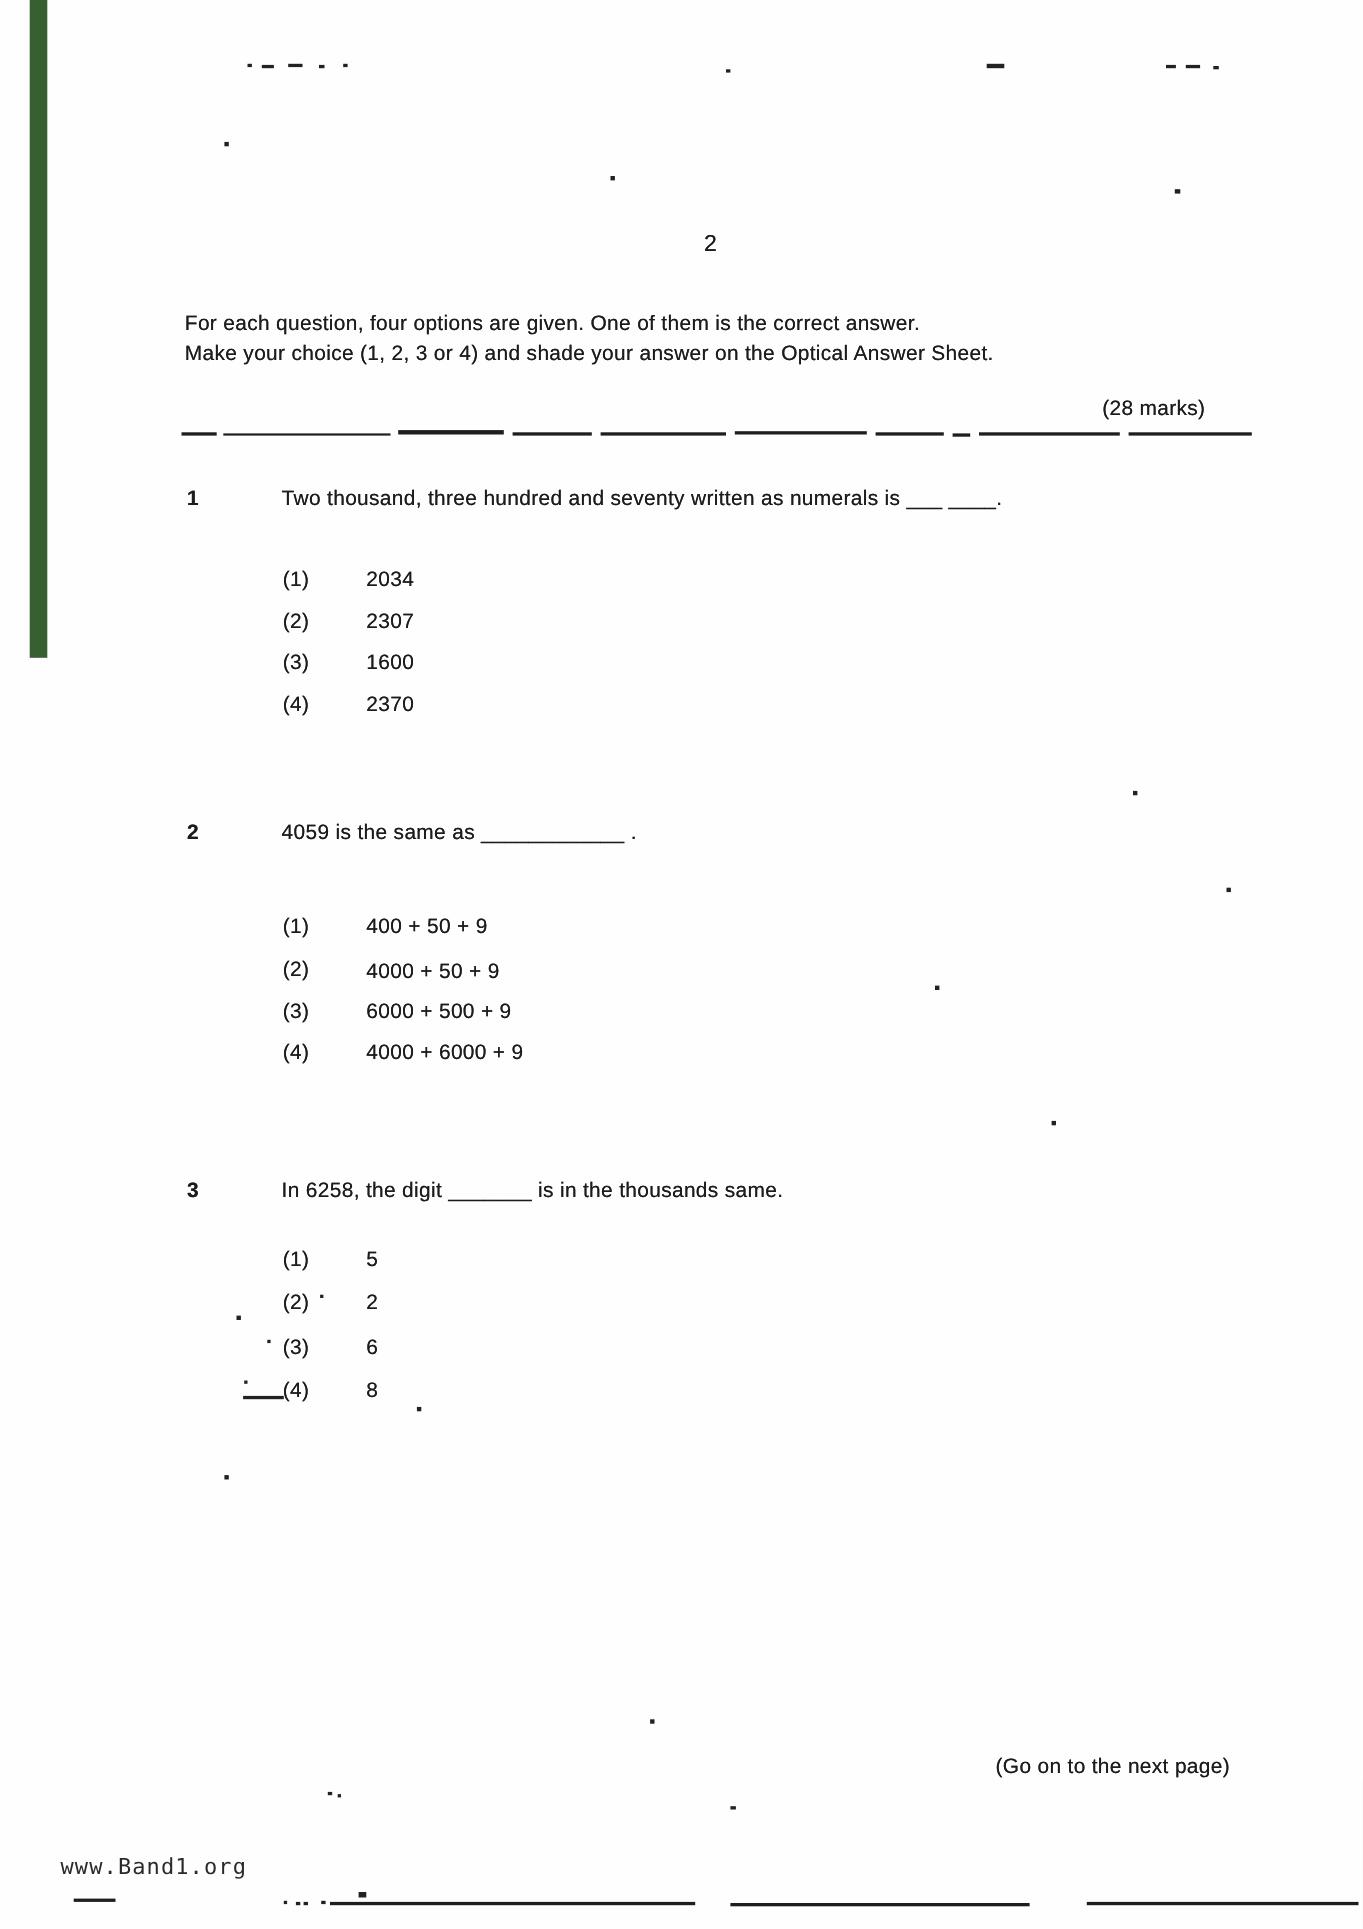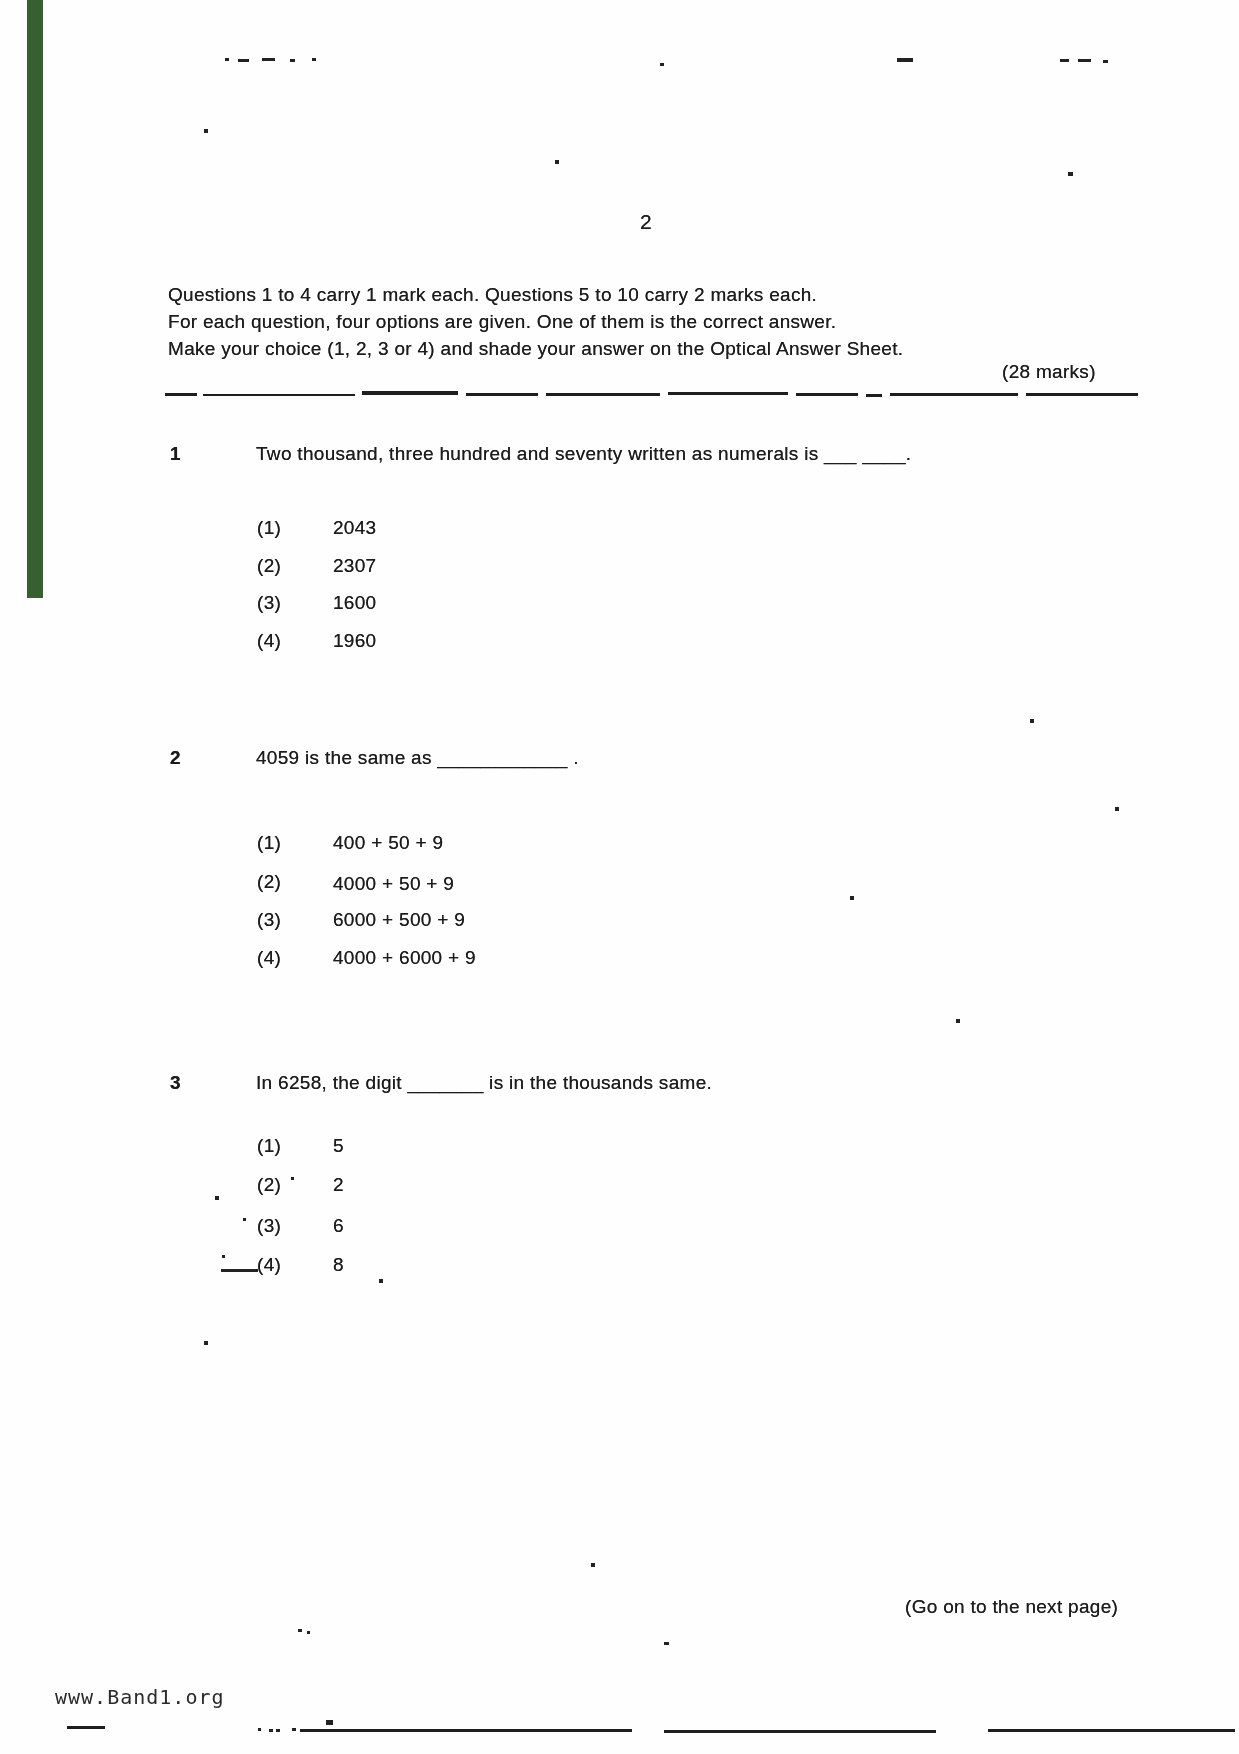--- a/index.html
+++ b/index.html
@@ -64,21 +64,20 @@
 </head>
 <body>
 
 <div class="page scan-text">
 
   <div class="edge-bar"></div>
 
   <div class="page-number">2</div>
 
   <div class="instructions">
-    <p>Questions 1 to 4 carry 1 mark each.  Questions 5 to 10 carry 2 marks each.</p>
     <p>For each question, four options are given.  One of them is the correct answer.</p>
     <p>Make your choice (1, 2, 3 or 4) and shade your answer on the Optical Answer Sheet.</p>
   </div>
   <div class="marks-label">(28 marks)</div>
 
   <div>
     <div class="seg" style="left:165px;top:393px;width:32px;height:3px"></div>
     <div class="seg" style="left:203px;top:394px;width:152px;height:2px"></div>
     <div class="seg" style="left:362px;top:391px;width:96px;height:4px"></div>
     <div class="seg" style="left:466px;top:393px;width:72px;height:3px"></div>
@@ -87,27 +86,27 @@
     <div class="seg" style="left:796px;top:393px;width:62px;height:3px"></div>
     <div class="seg" style="left:866px;top:394px;width:16px;height:3px"></div>
     <div class="seg" style="left:890px;top:393px;width:128px;height:3px"></div>
     <div class="seg" style="left:1026px;top:393px;width:112px;height:3px"></div>
   </div>
 
   <div>
     <span class="qnum" style="top:443px">1</span>
     <span class="qtext" style="top:443px">Two thousand, three hundred and seventy written as numerals is ___ ____.</span>
     <span class="olabel" style="top:517px">(1)</span>
-    <span class="ovalue" style="top:517px">2043</span>
+    <span class="ovalue" style="top:517px">2034</span>
     <span class="olabel" style="top:555px">(2)</span>
     <span class="ovalue" style="top:555px">2307</span>
     <span class="olabel" style="top:592px">(3)</span>
     <span class="ovalue" style="top:592px">1600</span>
     <span class="olabel" style="top:630px">(4)</span>
-    <span class="ovalue" style="top:630px">1960</span>
+    <span class="ovalue" style="top:630px">2370</span>
   </div>
 
   <div>
     <span class="qnum" style="top:747px">2</span>
     <span class="qtext" style="top:747px">4059 is the same as ____________ .</span>
     <span class="olabel" style="top:832px">(1)</span>
     <span class="ovalue" style="top:832px">400 + 50 + 9</span>
     <span class="olabel" style="top:871px">(2)</span>
     <span class="ovalue" style="top:873px">4000 + 50 + 9</span>
     <span class="olabel" style="top:909px">(3)</span>

